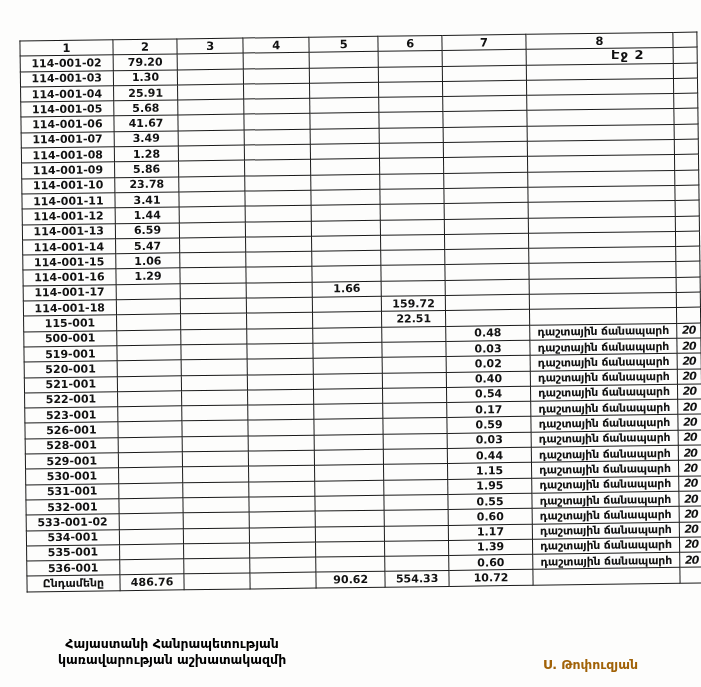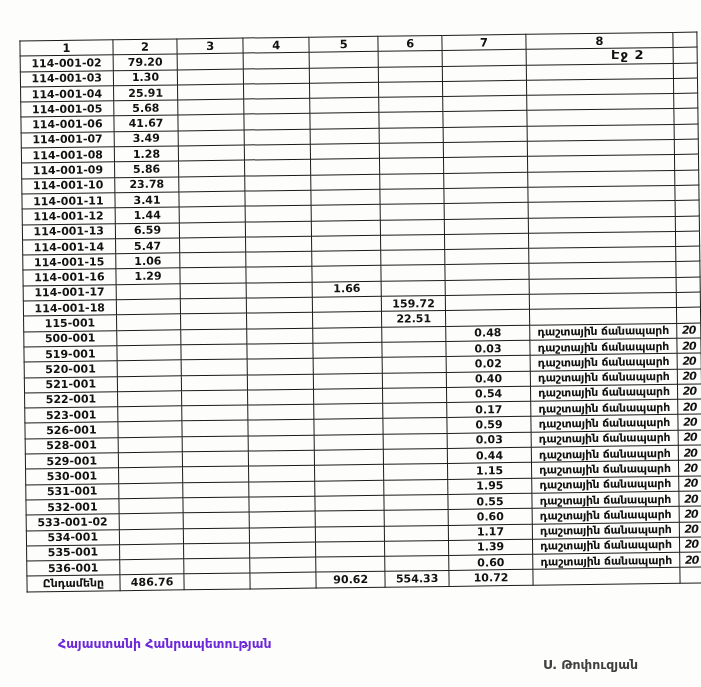--- a/index.html
+++ b/index.html
@@ -53,27 +53,27 @@
     text-align:left;
     padding:0 0 0 3px;
     color:#2a2a2a;
     letter-spacing:-1px;
     font-style:italic;
   }
   tr.total-row td{font-weight:bold;}
   .footer-block{
     position:absolute;left:58px;top:636px;
     font-size:12.5px;font-weight:bold;line-height:16px;
-    color:#6d28d9;
+    color:#000000;
     text-align:center;
   }
   .signature{
     position:absolute;left:543px;top:657px;
     font-size:12.5px;font-weight:bold;
-    color:#404040;
+    color:#a16207;
   }
 </style>
 </head>
 <body>
 
 <div class="page-label">Էջ 2</div>
 
 <div class="table-wrap">
   <table class="doc">
     <thead>
@@ -474,15 +474,16 @@
           <td class="w7 col7">10.72</td>
           <td class="w8 col8"></td>
           <td class="edge-cell"></td>
         </tr>
       </tbody>
   </table>
 </div>
 
 <div class="footer-block">
   <div>Հայաստանի Հանրապետության</div>
+  <div>կառավարության աշխատակազմի</div>
 </div>
 
 <div class="signature">Ս. Թոփուզյան</div>
 
 </body></html>

